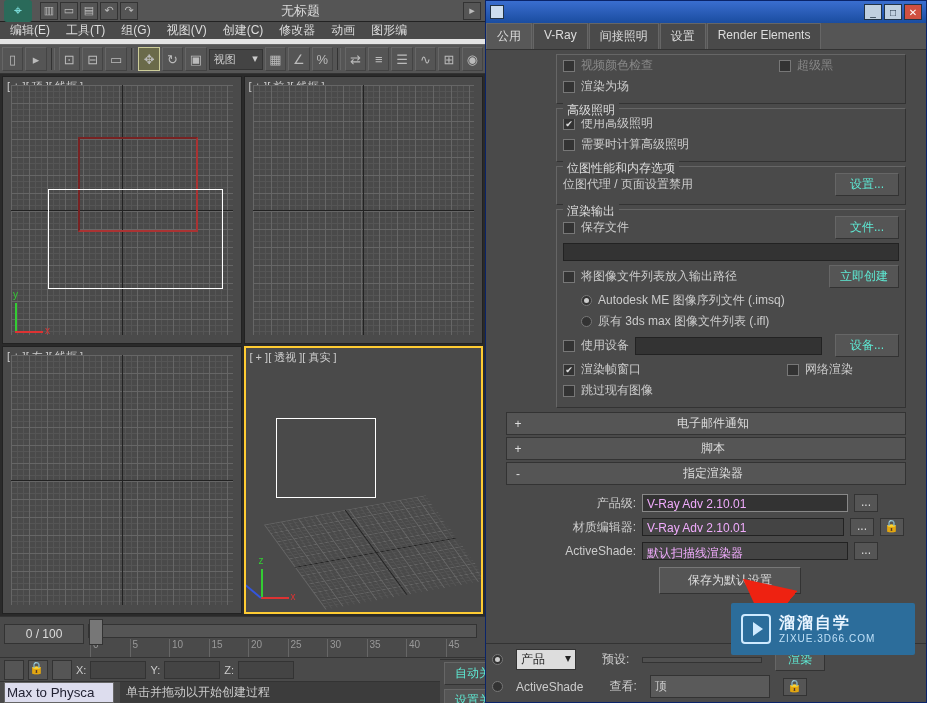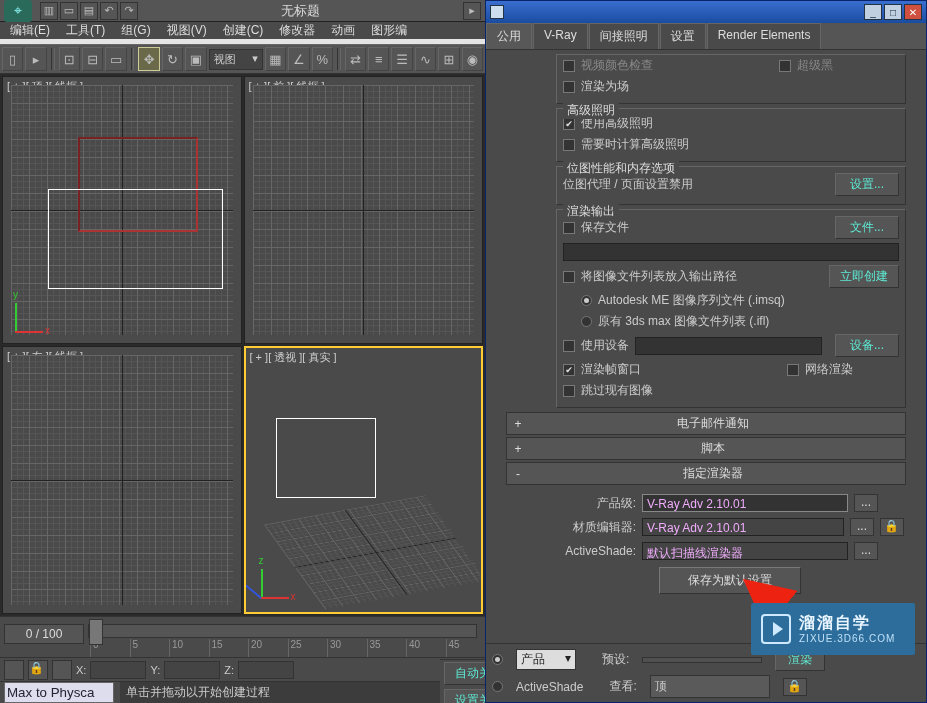--- a/index.html
+++ b/index.html
@@ -110,21 +110,21 @@
 
 .dlg-footer { border-top:1px solid #333; padding:4px 6px; display:flex; flex-direction:column; gap:4px; background:#4a4a4a;}
 .foot-row{display:flex;align-items:center; gap:13px;}
 .combo{ background:#ddd; border:1px solid #333; color:#222; padding:1px 4px; width:60px; display:flex; justify-content:space-between;}
 .foot-field{ background:#5a5a5a; border:1px solid #333; flex:1; padding:2px 4px; color:#ccc;}
 .foot-field.disabled{ color:#888; background:#505050;}
 
 .red-arrow { position:absolute; right:20px; top:546px; pointer-events:none;}
 .red-arrow svg{overflow:visible;}
 
-.watermark { position:absolute; right:12px; bottom:48px; width:164px; height:52px; background:#2c6d9b; border-radius:2px; display:flex; align-items:center; padding:0 10px; gap:8px;}
+.watermark { position:absolute; right:12px; bottom:48px; width:184px; height:52px; background:#2c6d9b; border-radius:2px; display:flex; align-items:center; padding:0 10px; gap:8px;}
 .wm-play { width:30px; height:30px; border:2px solid #cfeaff; border-radius:4px; display:flex; align-items:center; justify-content:center;}
 .wm-play::after{content:"";border-left:10px solid #cfeaff;border-top:7px solid transparent;border-bottom:7px solid transparent;margin-left:3px;}
 .wm-text { color:#e8f4ff; line-height:1.2;}
 .wm-big{font-size:16px; font-weight:bold; letter-spacing:2px;}
 .wm-small{font-size:10px; letter-spacing:1px; color:#bfe0f8;}
 
 
 .bottom-status2{ position:absolute; left:440px; bottom:0; right:0; height:44px; background:#4a4a4a; border-top:1px solid #333; display:flex; flex-direction:column;}
 .bs-row{display:flex; align-items:center; gap:4px; padding:2px 4px;}
 .bs-btn{ width:22px; height:20px; background:#555; border:1px solid #333; display:flex;align-items:center;justify-content:center;color:#ccc;font-size:12px;}

